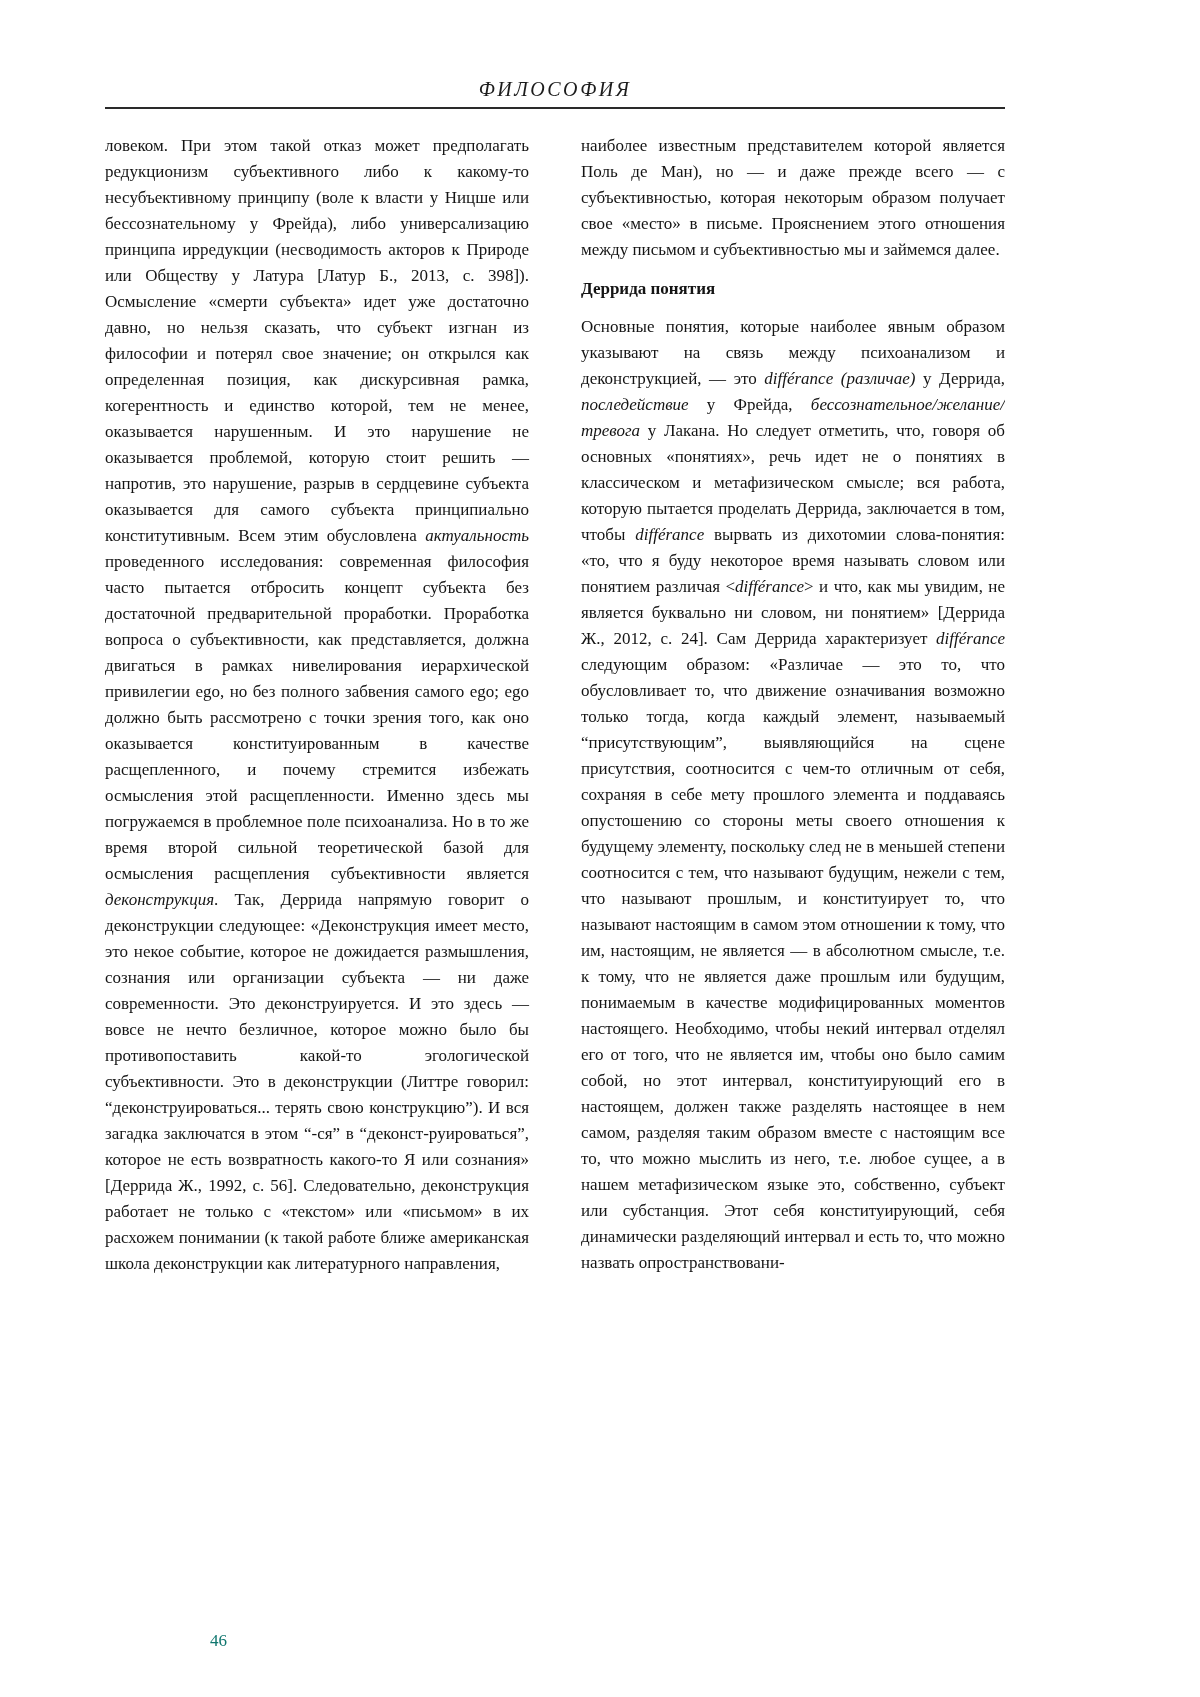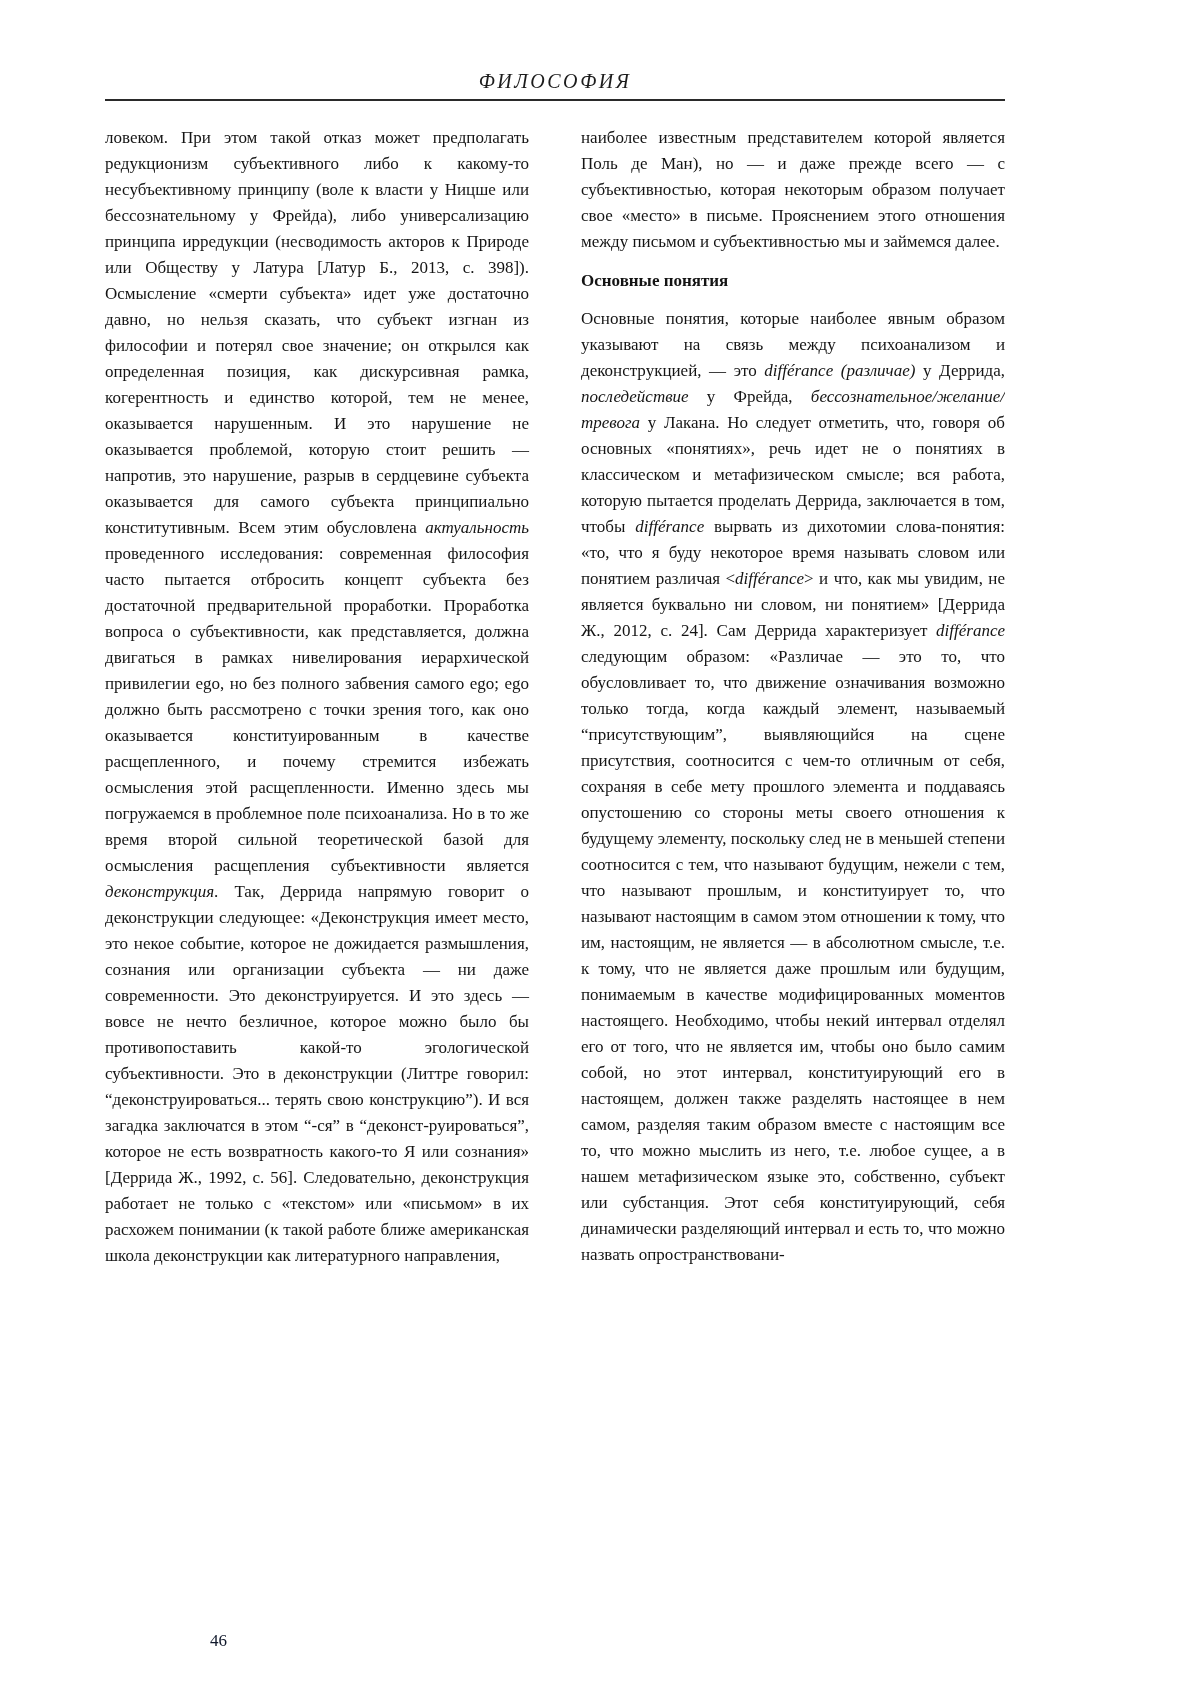--- a/index.html
+++ b/index.html
@@ -12,21 +12,21 @@
     overflow: hidden;
   }
   .page {
     position: absolute;
     left: 105px;
     top: 0;
     width: 900px;
     height: 1697px;
     overflow: hidden;
   }
-  .header { text-align: center; padding-top: 70px; }
+  .header { text-align: center; padding-top: 70px; margin-top: 8px; }
   .header-title {
     display: inline-block;
     font-style: italic;
     font-size: 20px;
     letter-spacing: 2.5px;
     color: #1c1c1c;
   }
   .header-rule {
     border: none;
     border-top: 2px solid #2a2a2a;
@@ -50,37 +50,37 @@
     font-size: 17px;
     font-weight: bold;
     text-align: left;
     margin: 13px 0 12px 0;
   }
   .page-number {
     position: absolute;
     left: 105px;
     bottom: 46px;
     font-size: 17px;
-    color: #0f172a;
+    color: #0f766e;
   }
 </style>
 </head>
 <body>
 
 <div class="page">
   <header class="header">
     <div class="header-title">ФИЛОСОФИЯ</div>
     <hr class="header-rule">
   </header>
 
   <main class="columns">
     <div class="col">
         <p class="para"><span>ловеком. При этом такой отказ может предполагать редукционизм субъективного либо к какому-то несубъективному принципу (воле к власти у Ницше или бессознательному у Фрейда), либо универсализацию принципа ирредукции (несводимость акторов к Природе или Обществу у Латура [Латур Б., 2013, с. 398]). Осмысление «смерти субъекта» идет уже достаточно давно, но нельзя сказать, что субъект изгнан из философии и потерял свое значение; он открылся как определенная позиция, как дискурсивная рамка, когерентность и единство которой, тем не менее, оказывается нарушенным. И это нарушение не оказывается проблемой, которую стоит решить — напротив, это нарушение, разрыв в сердцевине субъекта оказывается для самого субъекта принципиально конститутивным. Всем этим обусловлена </span><span class="it">актуальность</span><span> проведенного исследования: современная философия часто пытается отбросить концепт субъекта без достаточной предварительной проработки. Проработка вопроса о субъективности, как представляется, должна двигаться в рамках нивелирования иерархической привилегии ego, но без полного забвения самого ego; ego должно быть рассмотрено с точки зрения того, как оно оказывается конституированным в качестве расщепленного, и почему стремится избежать осмысления этой расщепленности. Именно здесь мы погружаемся в проблемное поле психоанализа. Но в то же время второй сильной теоретической базой для осмысления расщепления субъективности является </span><span class="it">деконструкция</span><span>. Так, Деррида напрямую говорит о деконструкции следующее: «Деконструкция имеет место, это некое событие, которое не дожидается размышления, сознания или организации субъекта — ни даже современности. Это деконструируется. И это здесь — вовсе не нечто безличное, которое можно было бы противопоставить какой-то эгологической субъективности. Это в деконструкции (Литтре говорил: “деконструироваться... терять свою конструкцию”). И вся загадка заключатся в этом “-ся” в “деконст-руироваться”, которое не есть возвратность какого-то Я или сознания» [Деррида Ж., 1992, с. 56]. Следовательно, деконструкция работает не только с «текстом» или «письмом» в их расхожем понимании (к такой работе ближе американская школа деконструкции как литературного направления,</span></p>
       </div>
     <div class="col">
         <p class="para"><span>наиболее известным представителем которой является Поль де Ман), но — и даже прежде всего — с субъективностью, которая некоторым образом получает свое «место» в письме. Прояснением этого отношения между письмом и субъективностью мы и займемся далее.</span></p>
-        <h2 class="section-heading">Основные понятия</h2>
+        <h2 class="section-heading">Деррида понятия</h2>
         <p class="para"><span>Основные понятия, которые наиболее явным образом указывают на связь между психоанализом и деконструкцией, — это </span><span class="it">différance (различае)</span><span> у Деррида, </span><span class="it">последействие</span><span> у Фрейда, </span><span class="it">бессознательное/желание/тревога</span><span> у Лакана. Но следует отметить, что, говоря об основных «понятиях», речь идет не о понятиях в классическом и метафизическом смысле; вся работа, которую пытается проделать Деррида, заключается в том, чтобы </span><span class="it">différance</span><span> вырвать из дихотомии слова-понятия: «то, что я буду некоторое время называть словом или понятием различая &lt;</span><span class="it">différance</span><span>&gt; и что, как мы увидим, не является буквально ни словом, ни понятием» [Деррида Ж., 2012, с. 24]. Сам Деррида характеризует </span><span class="it">différance</span><span> следующим образом: «Различае — это то, что обусловливает то, что движение означивания возможно только тогда, когда каждый элемент, называемый “присутствующим”, выявляющийся на сцене присутствия, соотносится с чем-то отличным от себя, сохраняя в себе мету прошлого элемента и поддаваясь опустошению со стороны меты своего отношения к будущему элементу, поскольку след не в меньшей степени соотносится с тем, что называют будущим, нежели с тем, что называют прошлым, и конституирует то, что называют настоящим в самом этом отношении к тому, что им, настоящим, не является — в абсолютном смысле, т.е. к тому, что не является даже прошлым или будущим, понимаемым в качестве модифицированных моментов настоящего. Необходимо, чтобы некий интервал отделял его от того, что не является им, чтобы оно было самим собой, но этот интервал, конституирующий его в настоящем, должен также разделять настоящее в нем самом, разделяя таким образом вместе с настоящим все то, что можно мыслить из него, т.е. любое сущее, а в нашем метафизическом языке это, собственно, субъект или субстанция. Этот себя конституирующий, себя динамически разделяющий интервал и есть то, что можно назвать опространствовани-</span></p>
       </div>
   </main>
 
   <div class="page-number">46</div>
 </div>
 
 </body></html>

